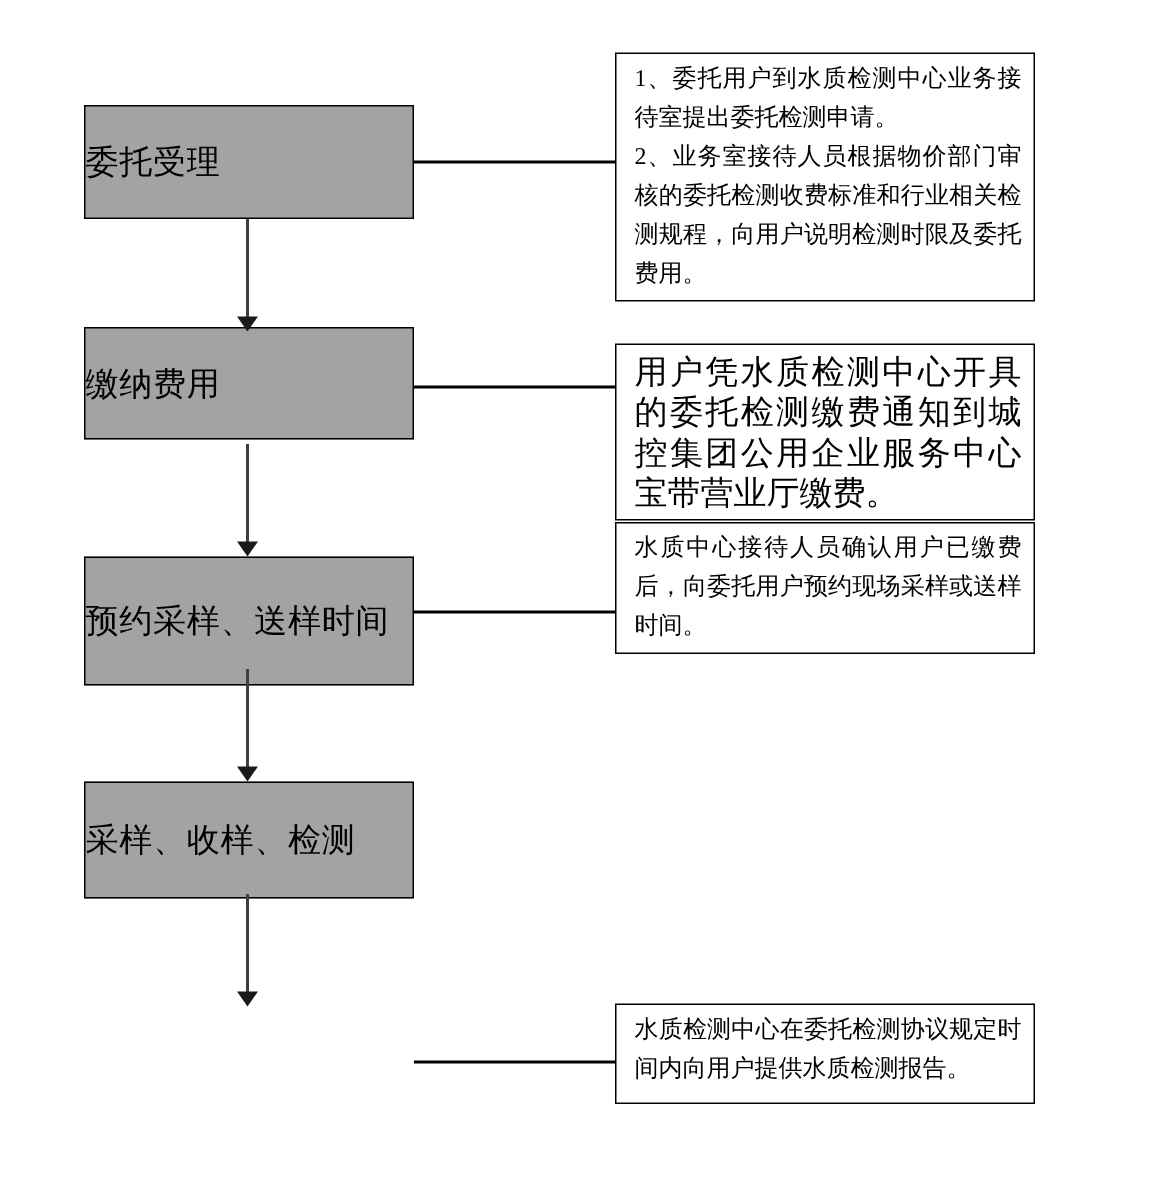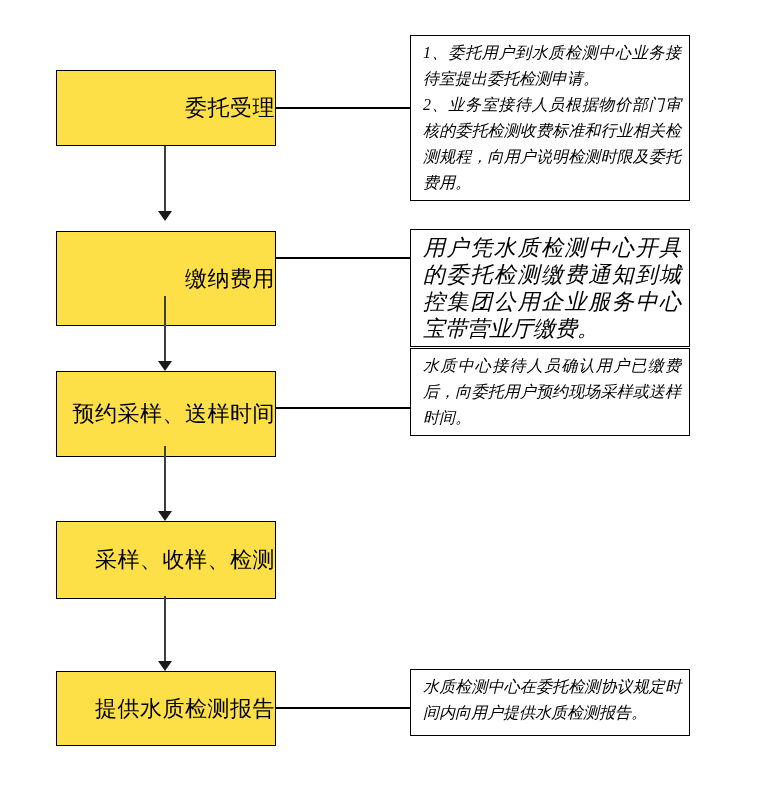--- a/index.html
+++ b/index.html
@@ -4,25 +4,25 @@
 <style>
   html,body{margin:0;padding:0;background:#ffffff;}
   #canvas{
     position:relative;width:768px;height:792px;background:#ffffff;
     font-family:"Liberation Serif","DejaVu Serif",serif;color:#000;
     overflow:hidden;
   }
   
   .step{
     position:absolute;left:56px;width:220px;border:1.5px solid #000;
-    box-sizing:border-box;display:flex;align-items:center;justify-content:flex-end;
-    font-size:22px;letter-spacing:0.5px;background:#fde047;font-family:Liberation Mono, monospace;
+    box-sizing:border-box;display:flex;align-items:center;justify-content:flex-start;
+    font-size:22px;letter-spacing:0.5px;background:#a3a3a3;font-family:Liberation Mono, monospace;
   }
   #step1{top:70px;height:76px}
-  #step2{top:231px;height:95px}
+  #step2{top:218px;height:75px}
   #step3{top:371px;height:86px}
   #step4{top:521px;height:78px}
   #step5{top:671px;height:75px}
 
   
   .varrow{position:absolute;left:164px;width:2px;background:#3f3f3f}
   #arrow1{top:146px;height:66px}
   #arrow2{top:296px;height:66px}
   #arrow3{top:446px;height:66px}
   #arrow4{top:596px;height:66px}
@@ -44,21 +44,20 @@
   #hline2{top:257px}
   #hline3{top:407px}
   #hline4{top:707px}
 
   
   .note{
     position:absolute;left:410px;width:280px;border:1.5px solid #000;
     box-sizing:border-box;padding:4px 8px 4px 12px;
     font-size:16px;line-height:26px;text-align:justify;text-justify:inter-character;
     background:#fff;
-    font-style:italic;
   }
   #note1{top:35px;min-height:162px}
   #note2{top:229px;min-height:87px;font-size:22px;line-height:27px}
   #note3{top:348px;min-height:67px}
   #note4{top:669px;min-height:67px}
   .para{margin:0;}
 </style>
 </head>
 <body>
 
@@ -68,23 +67,20 @@
     <span>委托受理</span>
   </div>
   <div class="step" id="step2">
     <span>缴纳费用</span>
   </div>
   <div class="step" id="step3">
     <span>预约采样、送样时间</span>
   </div>
   <div class="step" id="step4">
     <span>采样、收样、检测</span>
-  </div>
-  <div class="step" id="step5">
-    <span>提供水质检测报告</span>
   </div>
 
   <div class="varrow" id="arrow1"></div>
   <div class="ahead" id="ahead1"></div>
   <div class="varrow" id="arrow2"></div>
   <div class="ahead" id="ahead2"></div>
   <div class="varrow" id="arrow3"></div>
   <div class="ahead" id="ahead3"></div>
   <div class="varrow" id="arrow4"></div>
   <div class="ahead" id="ahead4"></div>

